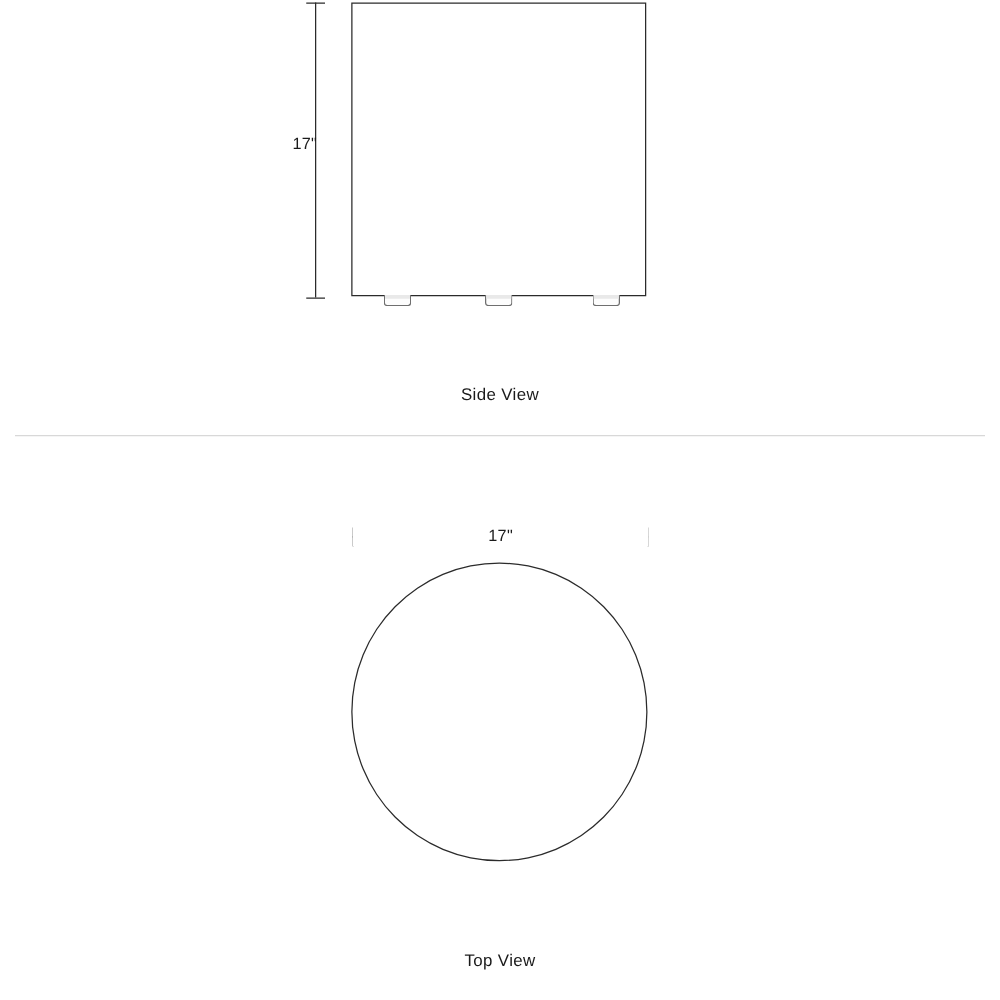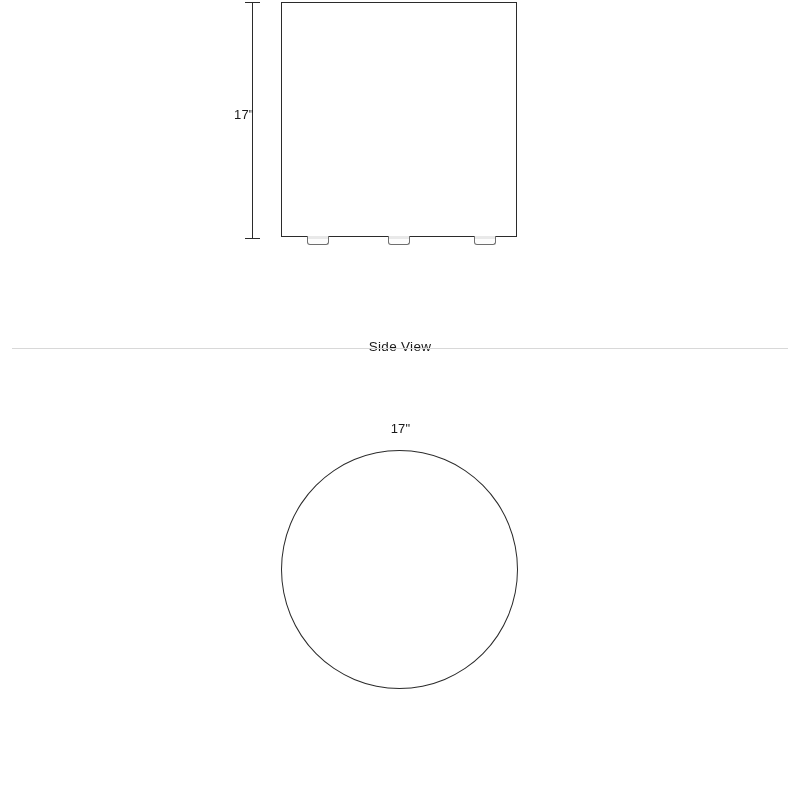--- a/index.html
+++ b/index.html
@@ -95,21 +95,20 @@
     background: #e9e9e9;
   }
 
   .caption {
     position: absolute;
     width: 800px;
     text-align: center;
     font-size: 13.5px;
     letter-spacing: 0.3px;
     color: #1a1a1a;
-    margin-top: 31px;
   }
   .caption-side { top: 308px; }
   .caption-top  { top: 761px; }
 
   
   .divider {
     position: absolute;
     left: 12px;
     top: 348px;
     width: 776px;
@@ -203,14 +202,15 @@
     <div class="dim-horiz"></div>
     <div class="dim-horiz-cap left"></div>
     <div class="dim-horiz-cap right"></div>
     <div class="dim-horiz-label">
       <span>17"</span>
     </div>
 
     <div class="body-top"></div>
   </div>
 
+  <div class="caption caption-top">Top View</div>
 
 </div>
 
 </body></html>

